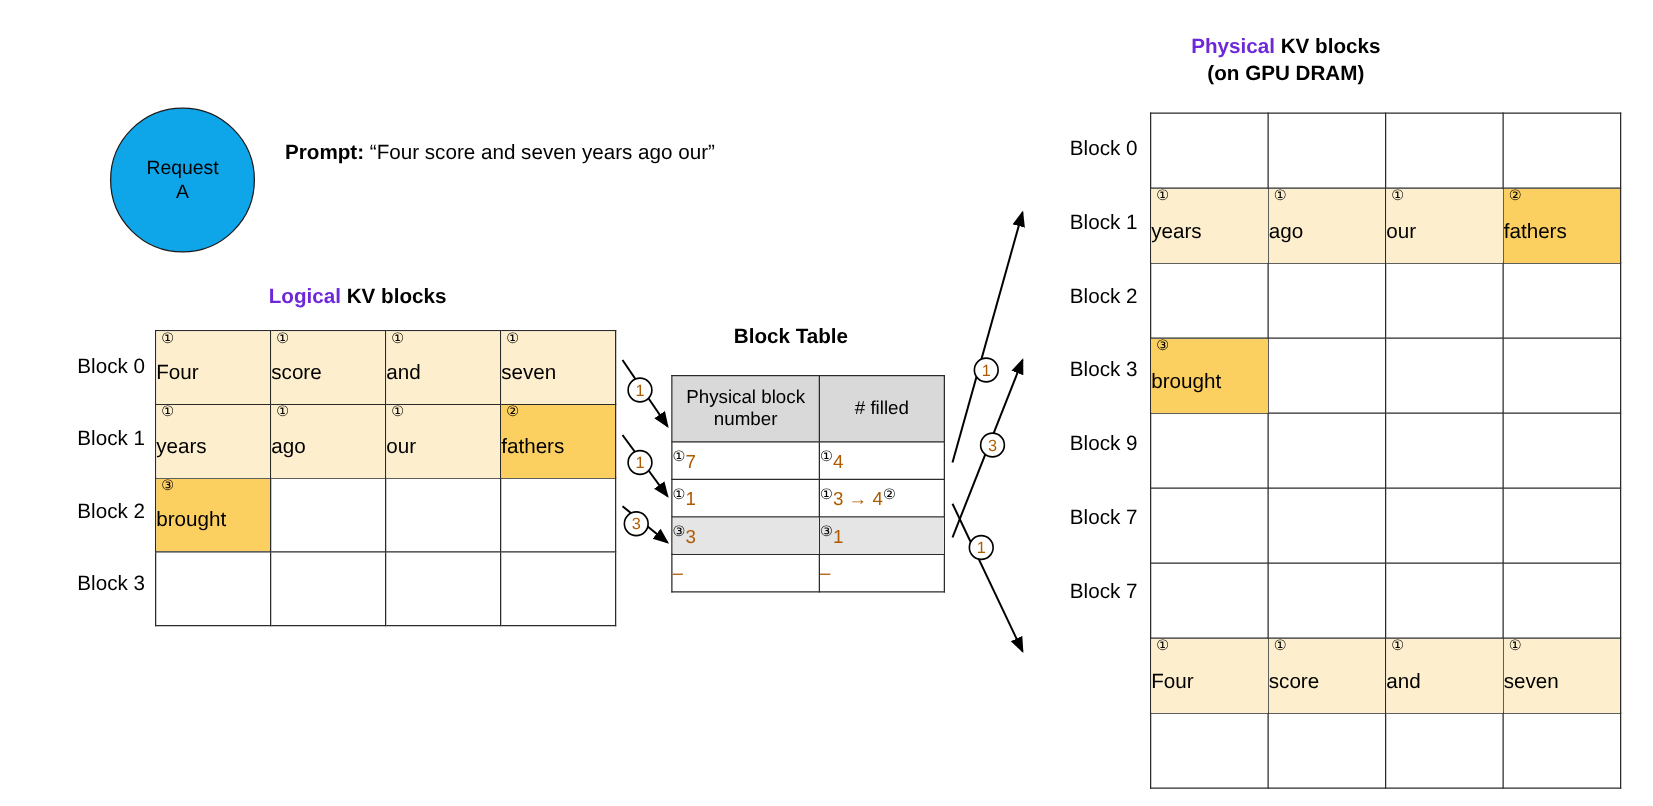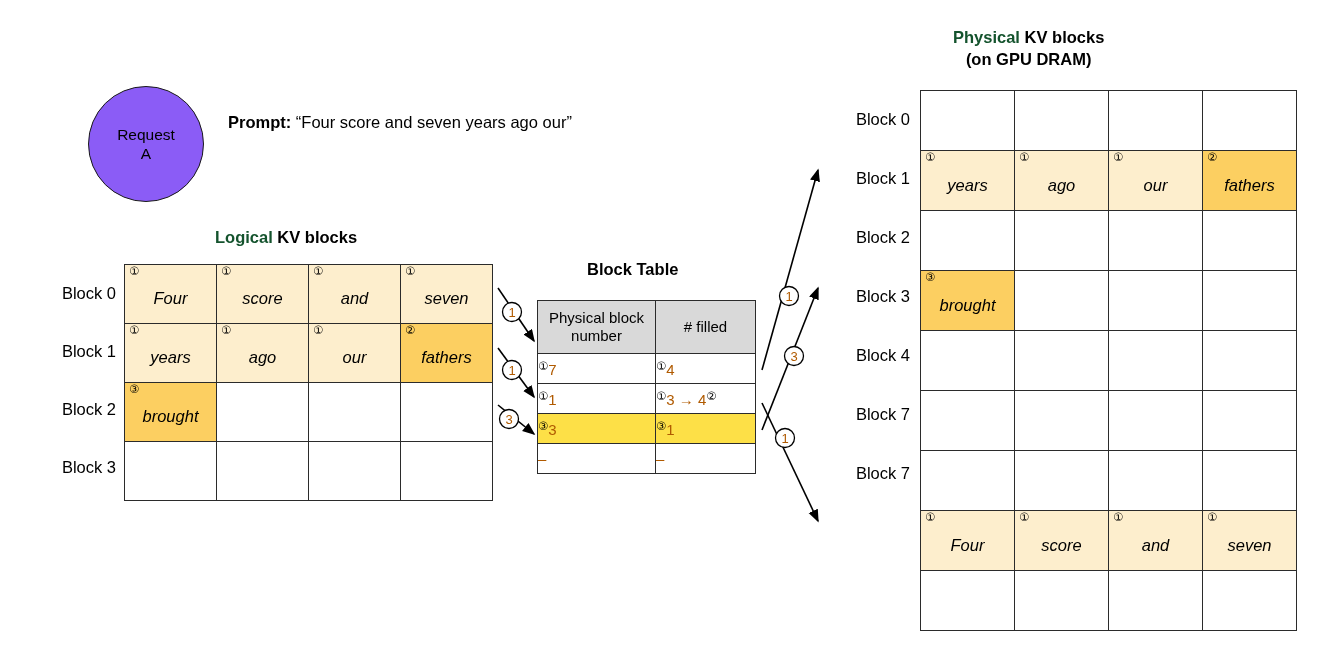--- a/index.html
+++ b/index.html
@@ -3,45 +3,45 @@
 <meta charset="utf-8">
 <style>
   html,body{margin:0;padding:0;background:#ffffff;}
   body{width:1322px;height:645px;position:relative;overflow:hidden;
        font-family:"Liberation Sans","DejaVu Sans",sans-serif;color:#000;}
   .abs{position:absolute;}
 
   
   #request-circle{
     left:88px;top:86px;width:114px;height:114px;border-radius:50%;
-    background:#8b5cf6;border:1.6px solid #1a1a1a;
+    background:#0ea5e9;border:1.6px solid #1a1a1a;
     display:flex;flex-direction:column;align-items:center;justify-content:center;
     font-size:15.5px;line-height:1.25;
   }
 
   
   #req-text{left:228px;top:110px;font-size:16.5px;line-height:1.55;white-space:nowrap;}
   #req-text b{font-weight:bold;}
 
   
   .sec-title{font-size:16.5px;font-weight:bold;white-space:nowrap;}
-  .red{color:#14532d;}
+  .red{color:#6d28d9;}
   #logical-title{left:215px;top:228px;}
   #blocktable-title{left:587px;top:260px;}
   #physical-title{left:953px;top:26px;text-align:center;line-height:1.35;}
   #physical-title .sub{font-weight:bold;display:block;}
 
   
   table.grid{border-collapse:collapse;table-layout:fixed;}
   table.grid td{border:1.5px solid #2b2b2b;padding:0;position:relative;vertical-align:middle;}
 
   
   .cellword{
-    font-style:italic;font-size:16.5px;font-weight:500;
-    display:block;text-align:center;padding-top:9px;white-space:nowrap;
+    font-size:16.5px;font-weight:500;
+    display:block;text-align:left;padding-top:9px;white-space:nowrap;
   }
   .cnum{
     position:absolute;left:4px;top:1px;font-size:11.5px;line-height:1;
     color:#000;
   }
   .fill-light{background:#fdeecd;}
   .fill-dark{background:#fccf61;}
 
   
   #logical-grid{left:124px;top:264px;}
@@ -56,21 +56,21 @@
   #block-table{left:537px;top:300px;}
   #block-table td{height:29px;text-align:left;font-size:15px;}
   #block-table td.c1{width:111px;}
   #block-table td.c2{width:93px;}
   #block-table th{
     border:1.5px solid #2b2b2b;background:#d9d9d9;font-weight:normal;
     font-size:15px;height:52px;padding:0 3px;line-height:1.2;
   }
   #block-table th.c1{width:111px;}
   #block-table th.c2{width:93px;}
-  #block-table tr.shaded td{background:#fde047;}
+  #block-table tr.shaded td{background:#e5e5e5;}
   .onum{color:#b05a00;}
   .circ{
     display:inline-block;font-size:11.5px;vertical-align:0.45em;color:#000;
   }
 
   
   #physical-grid{left:920px;top:90px;}
   #physical-grid td{width:93px;height:59px;}
   #physical-labels{left:828px;top:90px;}
   .prowlabel{
@@ -194,21 +194,21 @@
         <td class="c2"><span class="onum">–</span></td>
       </tr>
     </tbody>
 </table>
 
 <div class="abs" id="physical-labels">
     <div class="prowlabel">Block 0</div>
     <div class="prowlabel">Block 1</div>
     <div class="prowlabel">Block 2</div>
     <div class="prowlabel">Block 3</div>
-    <div class="prowlabel">Block 4</div>
+    <div class="prowlabel">Block 9</div>
     <div class="prowlabel">Block 7</div>
     <div class="prowlabel">Block 7</div>
   </div>
 <table class="abs grid" id="physical-grid">
     <tbody>
       <tr>
         <td></td>
         <td></td>
         <td></td>
         <td></td>

